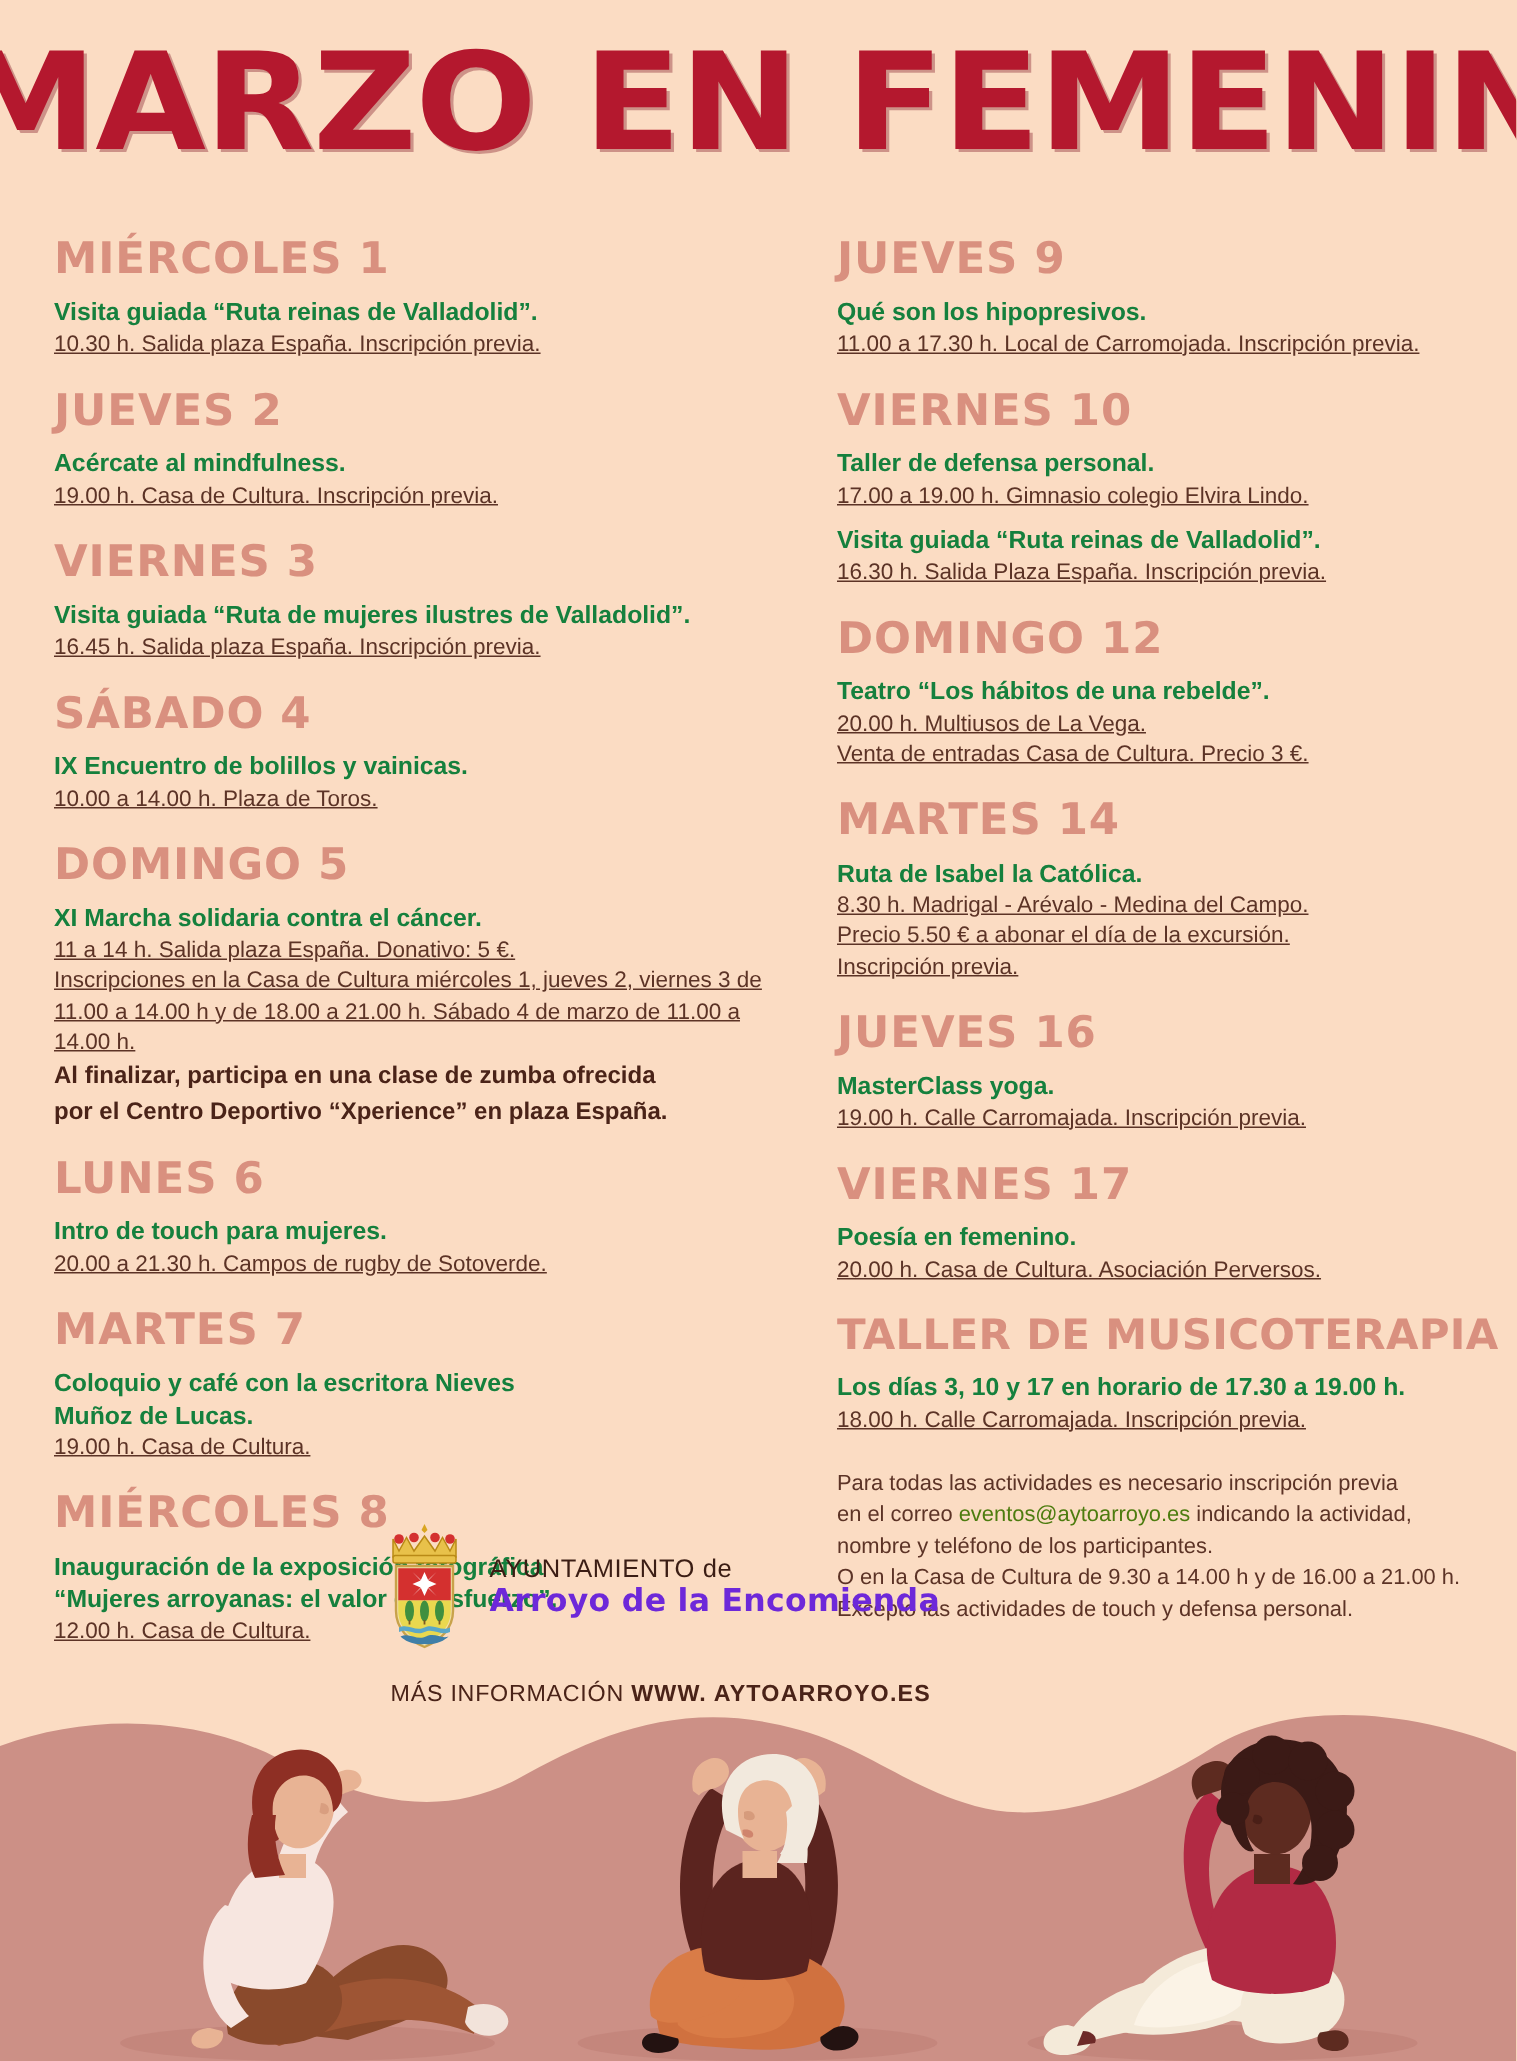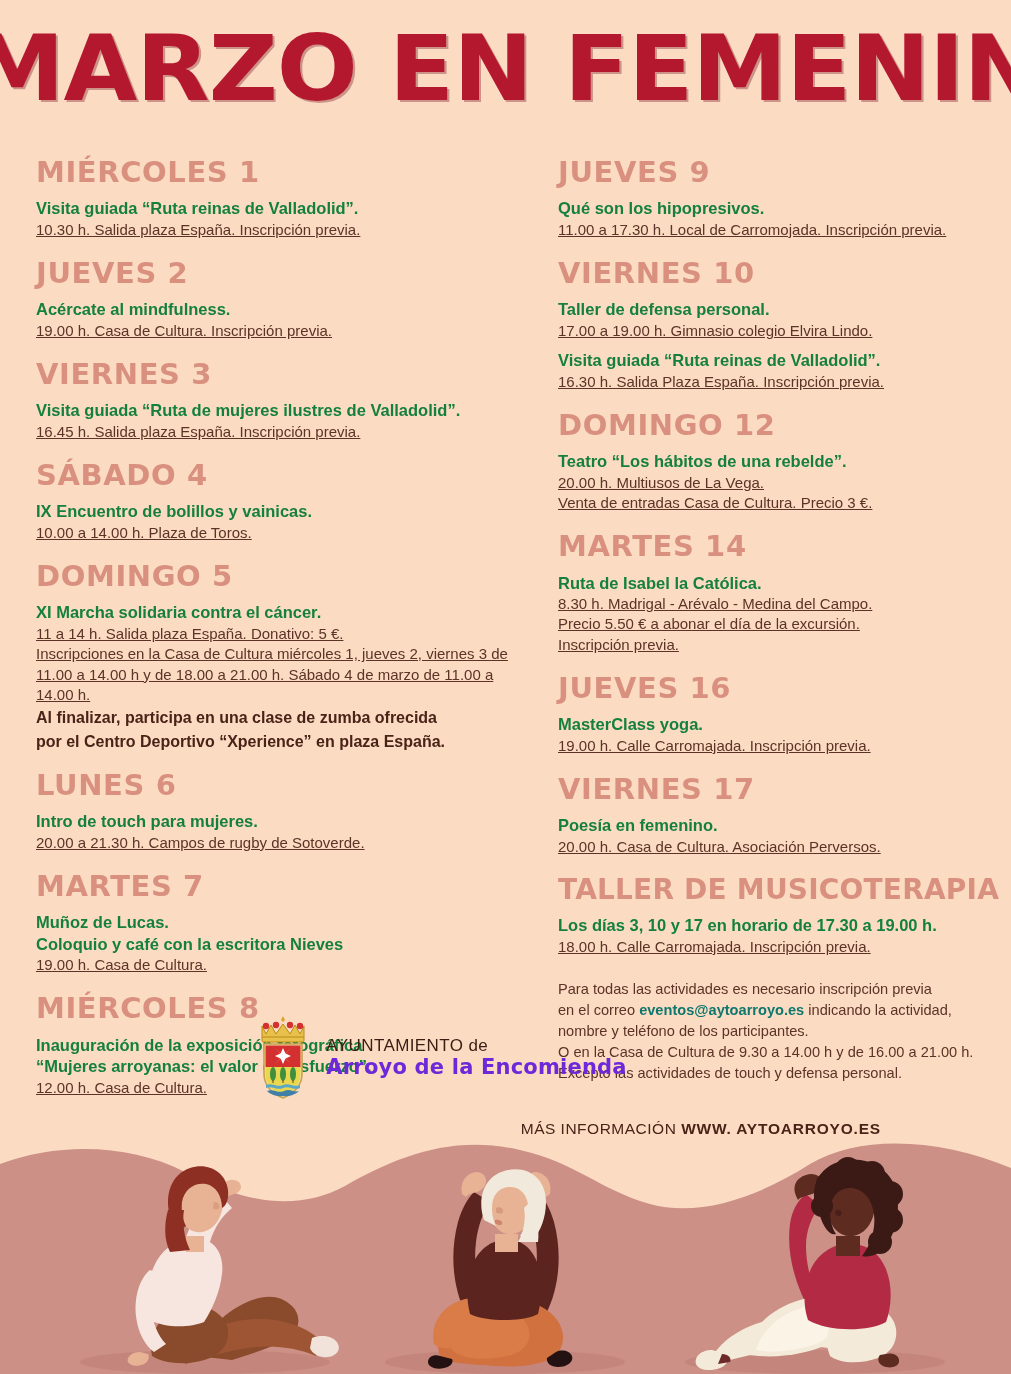--- a/index.html
+++ b/index.html
@@ -105,21 +105,21 @@
 
   
   .info-block {
     margin-top: 22px;
     font-family: "Liberation Sans", sans-serif;
     font-size: 14.6px;
     line-height: 1.44;
     color: #5c3326;
   }
   .info-block p { margin: 0; }
-  .info-mail { font-weight: 700; color: #0f766e; text-align: right; }
+  .info-mail { font-weight: 400; color: #4d7c0f; text-align: right; }
 
   
   .logo-area {
     position: absolute;
     top: 1012px;
     left: 0;
     width: 881px;
     text-align: center;
   }
   .logo-row {
@@ -143,21 +143,20 @@
     letter-spacing: 0.2px;
     color: #6d28d9;
     line-height: 1.2;
   }
   .more-info {
     margin-top: 12px;
     font-family: "Liberation Sans", sans-serif;
     font-size: 15.5px;
     letter-spacing: 0.5px;
     color: #4a2318;
-    text-align: right;
   }
   .more-info b { font-weight: 700; letter-spacing: 0.8px; }
 
   
   .illus {
     position: absolute;
     left: 0;
     bottom: 0;
     width: 1011px;
     height: 250px;
@@ -225,22 +224,22 @@
         <div class="event-day">LUNES 6</div>
         <div class="sub">
           <div class="event-title">Intro de touch para mujeres.</div>
           <div class="event-detail">20.00 a 21.30 h. Campos de rugby de Sotoverde.</div>
         </div>
       </div>
 
       <div class="event">
         <div class="event-day">MARTES 7</div>
         <div class="sub">
+          <div class="event-title">Coloquio y café con la escritora Nieves</div>
           <div class="event-title">Muñoz de Lucas.</div>
-          <div class="event-title">Coloquio y café con la escritora Nieves</div>
           <div class="event-detail">19.00 h. Casa de Cultura.</div>
         </div>
       </div>
 
       <div class="event">
         <div class="event-day">MIÉRCOLES 8</div>
         <div class="sub">
           <div class="event-title">Inauguración de la exposición fotográfica</div>
           <div class="event-title">“Mujeres arroyanas: el valor del esfuerzo”.</div>
           <div class="event-detail">12.00 h. Casa de Cultura.</div>

